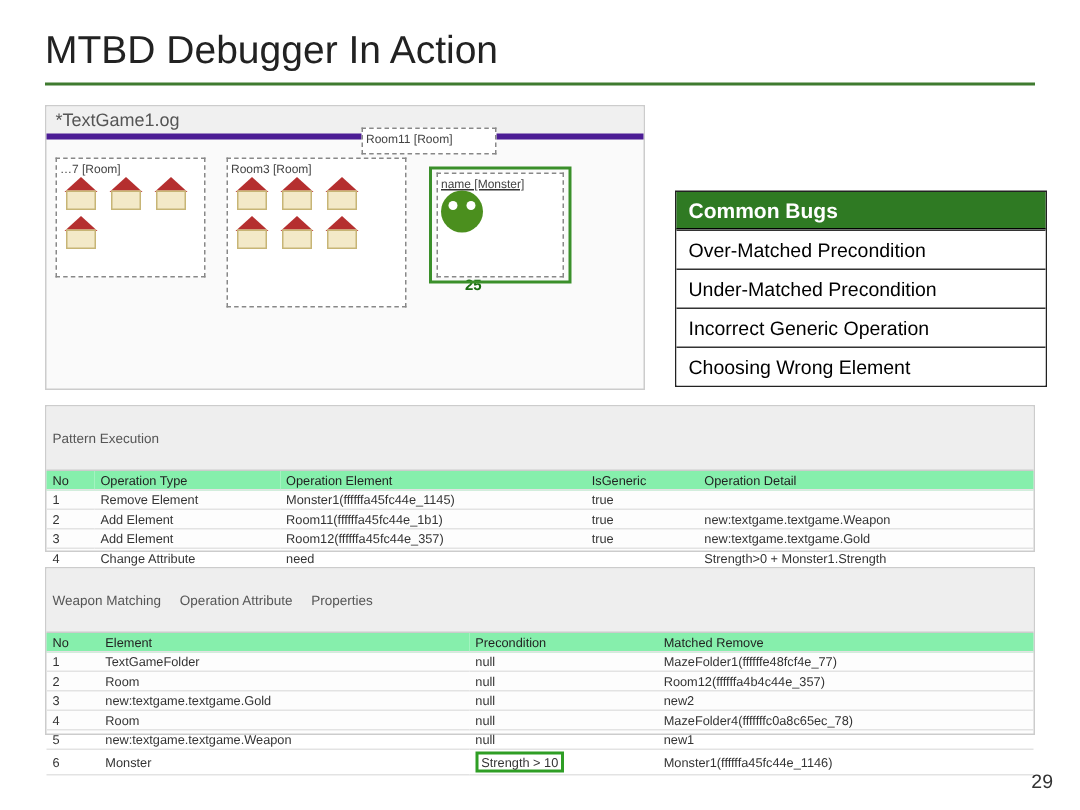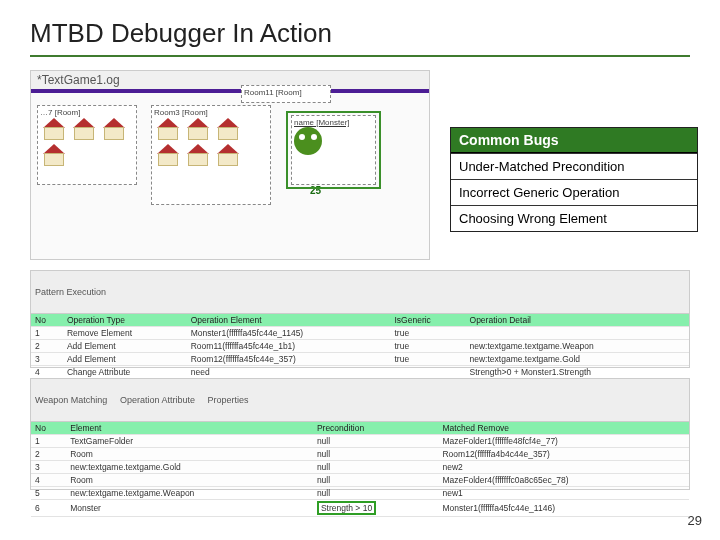--- a/index.html
+++ b/index.html
@@ -189,20 +189,21 @@
     <div class="hdr">name [Monster]</div>
     <span class="monster"></span>
   </div>
 
   <div class="num25" style="left:279px; top:114px;">25</div>
   <div class="greenhl" style="left:255px; top:40px; width:95px; height:78px;"></div>
 </div>
 
 <div class="bugs-panel">
   <div class="bugs-header">Common Bugs</div>
+  <div class="bugs-item">Over-Matched Precondition</div>
   <div class="bugs-item">Under-Matched Precondition</div>
   <div class="bugs-item">Incorrect Generic Operation</div>
   <div class="bugs-item">Choosing Wrong Element</div>
 </div>
 
 <div class="panel" style="top:270px; height:98px;">
   <div class="panel-tabs"><span>Pattern Execution</span></div>
   <table class="grid">
     <thead>
         <tr>

